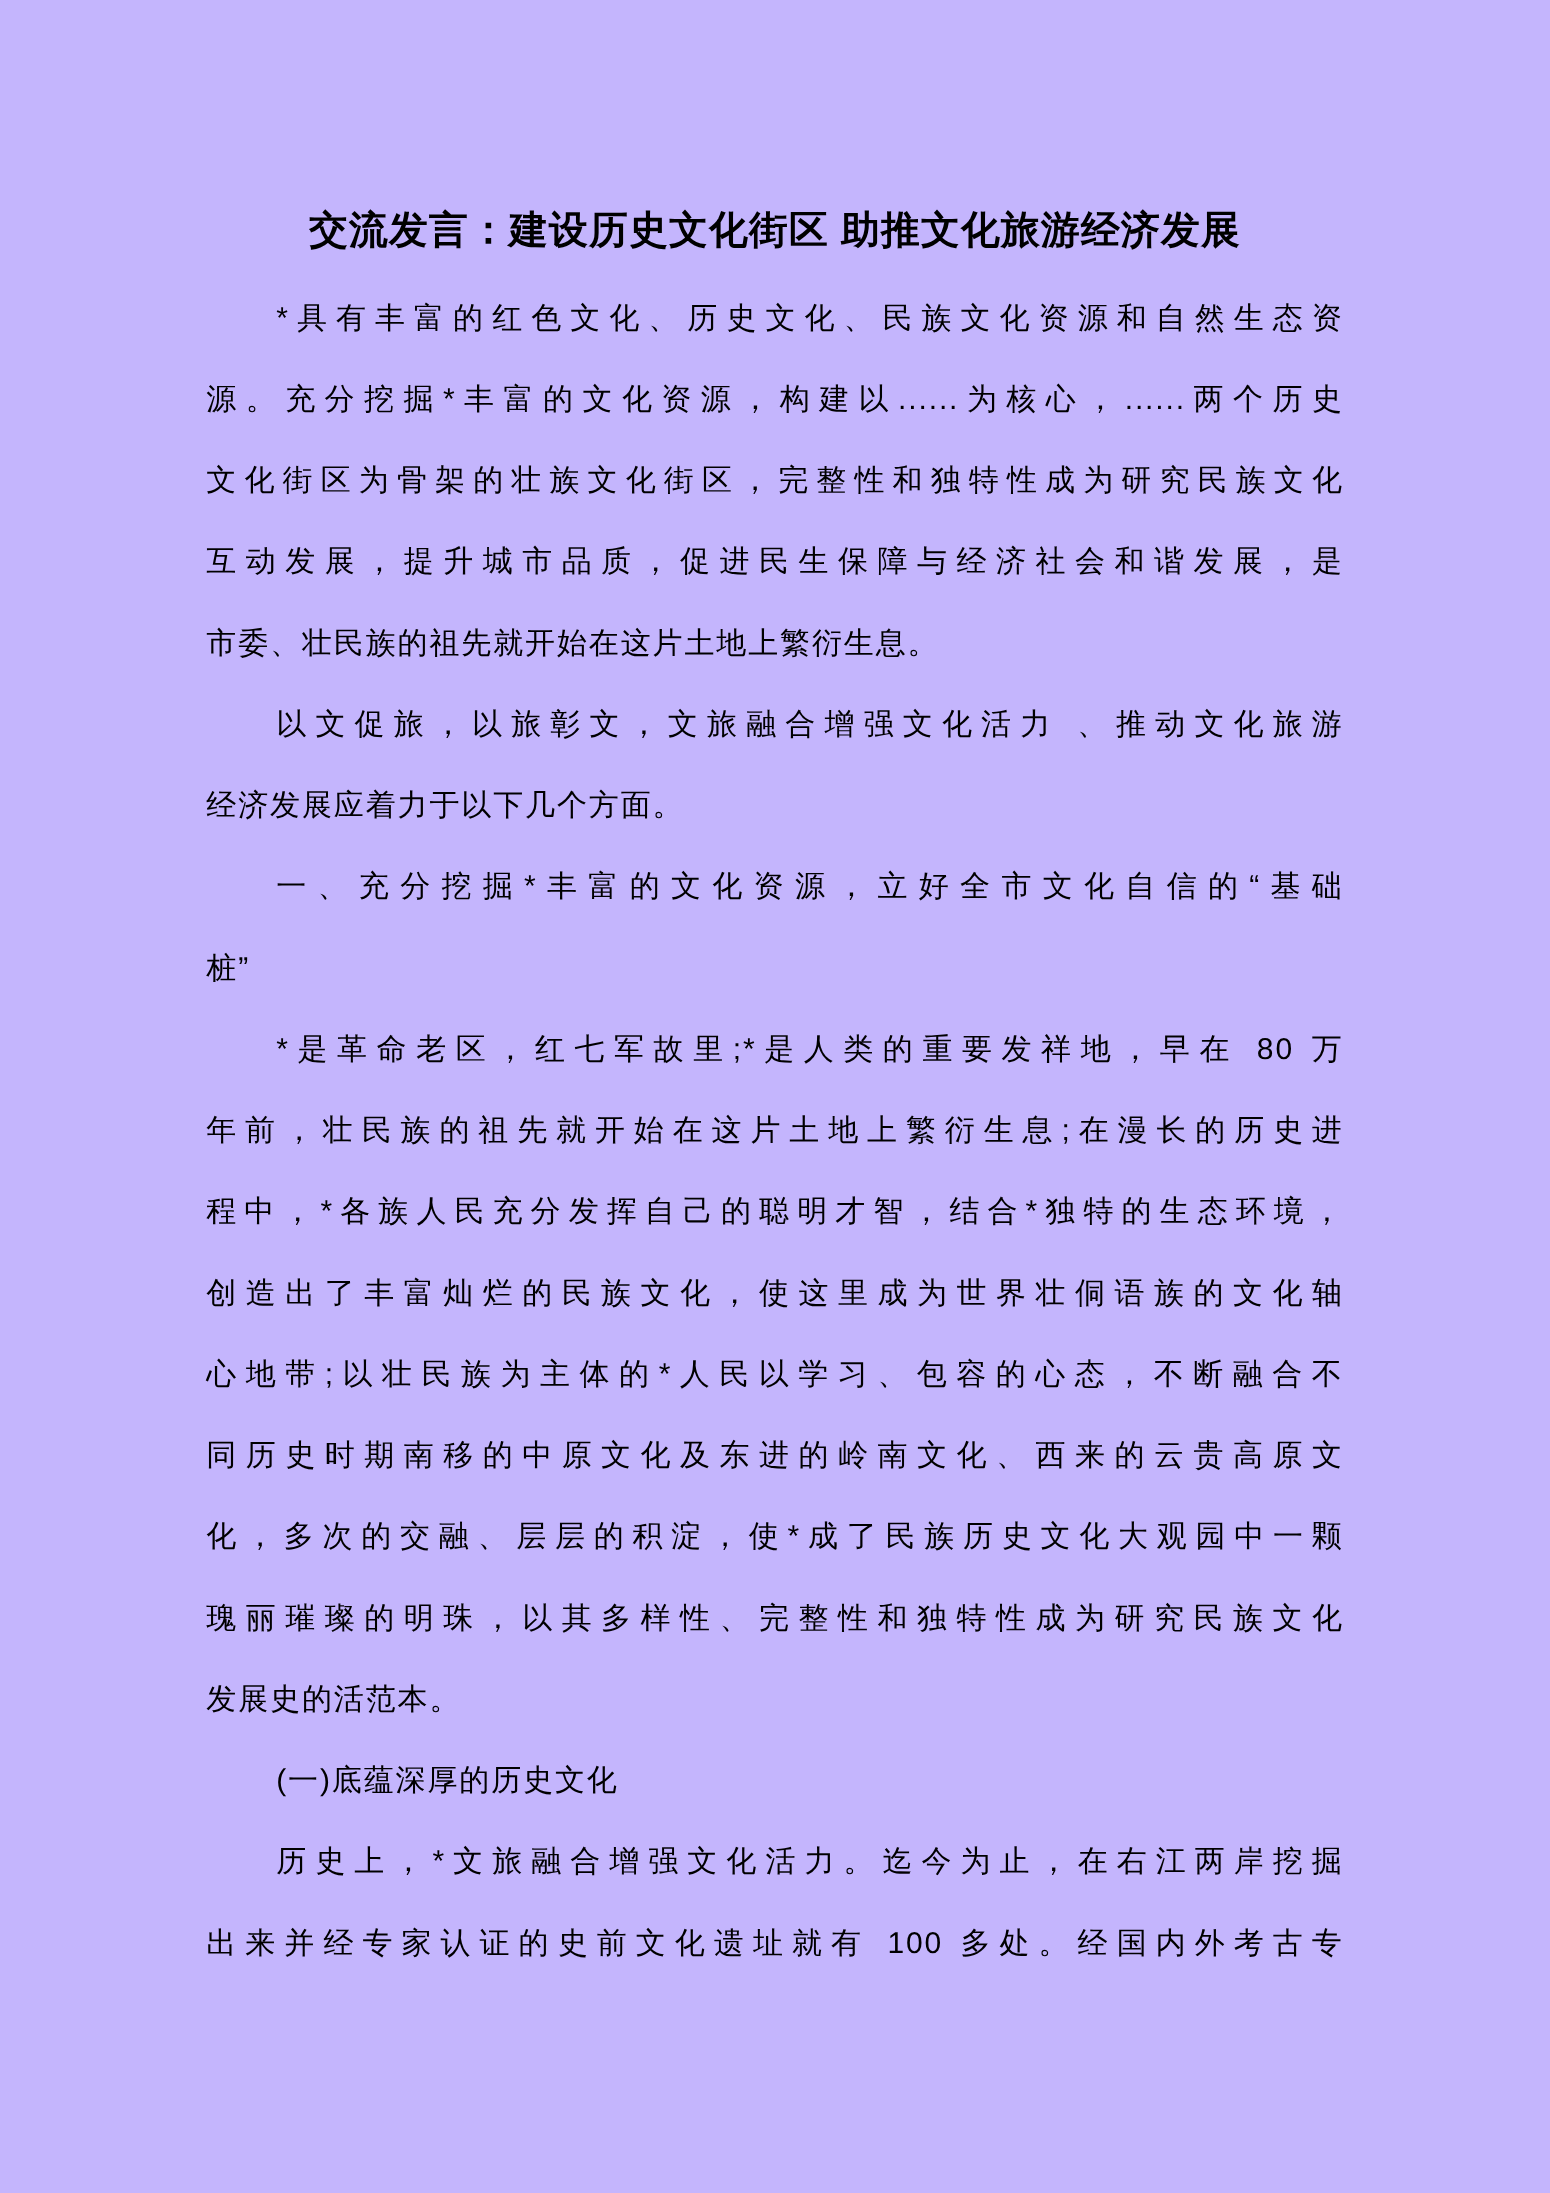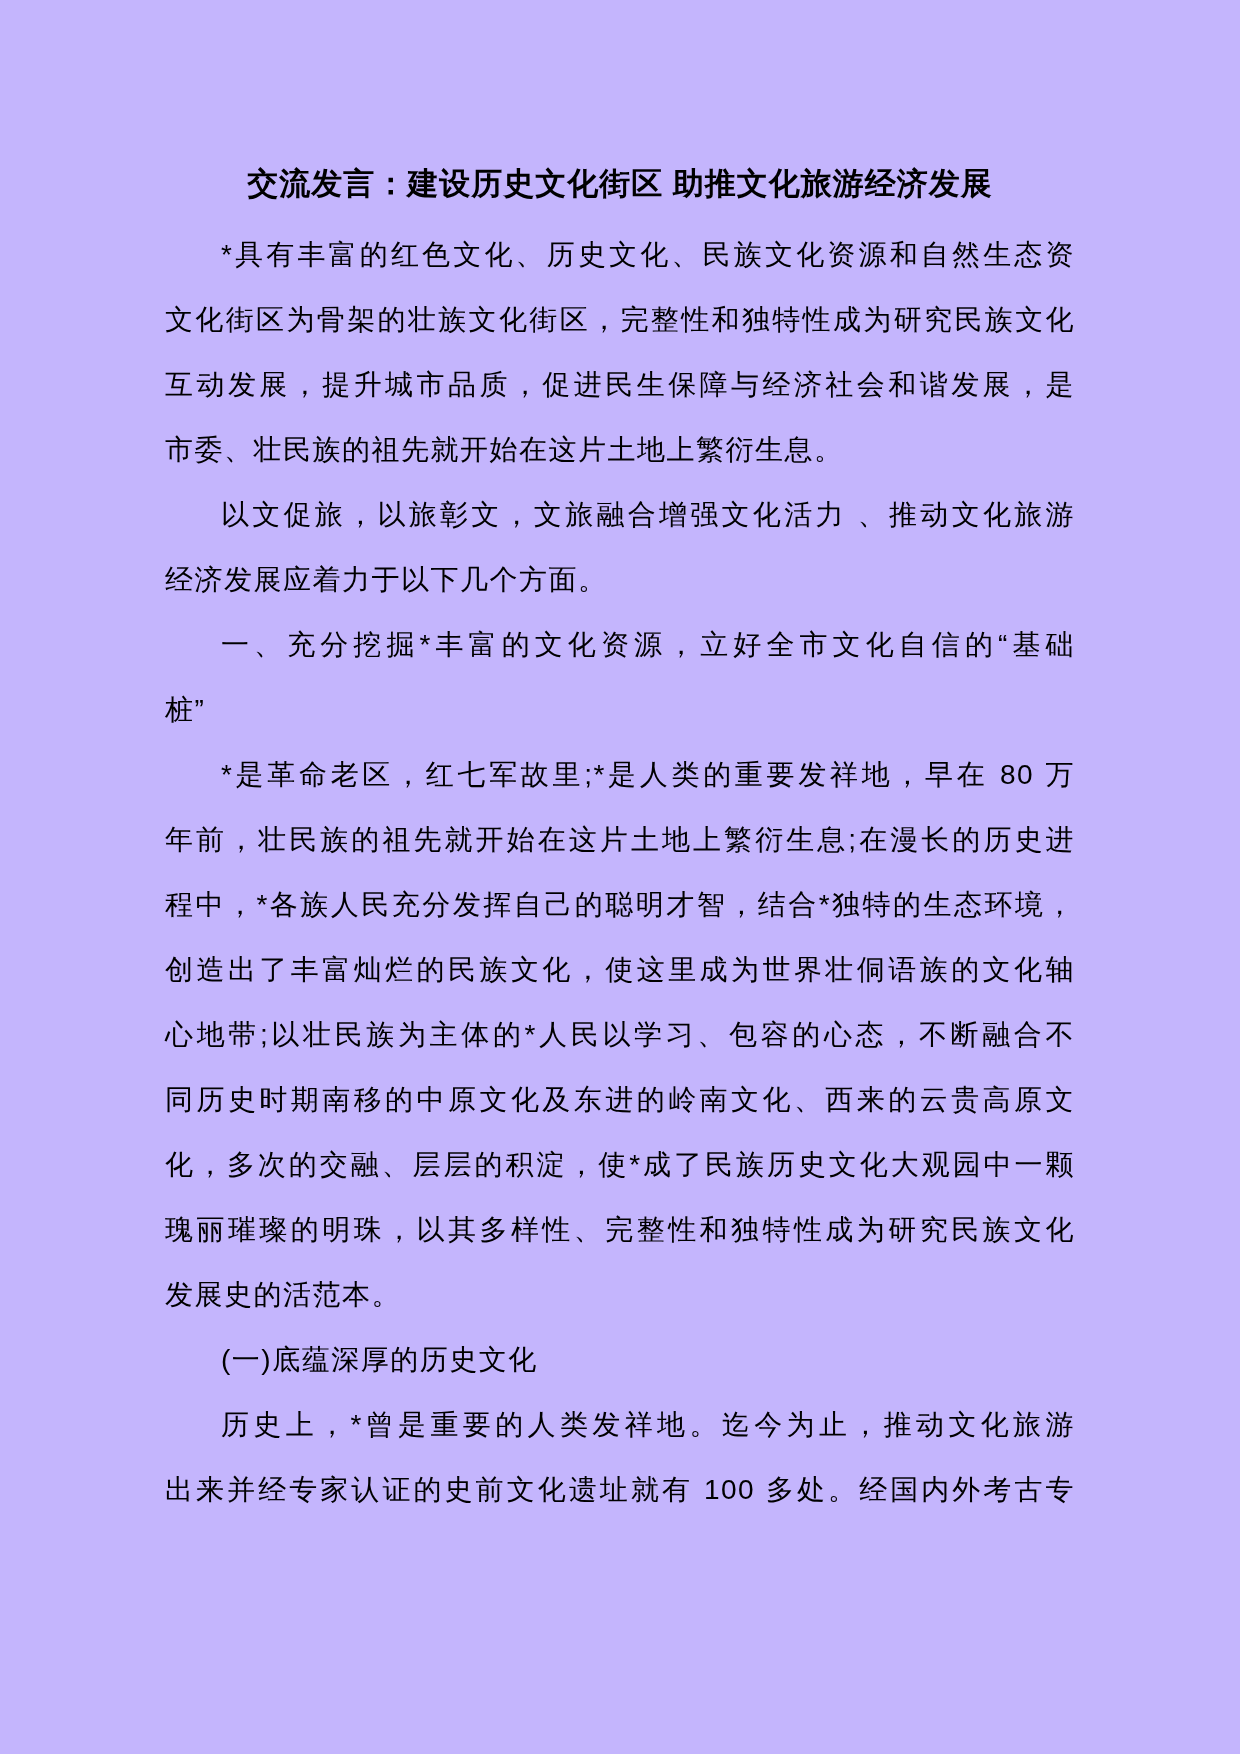--- a/index.html
+++ b/index.html
@@ -25,21 +25,21 @@
     text-align: center;
     line-height: 76px;
     letter-spacing: 1px;
     margin: 0;
     white-space: pre-wrap;
   }
   .paragraph {
     margin: 0;
   }
   .line {
-    font-size: 28px;
+    font-size: 24px;
     line-height: 65px;
     height: 65px;
     letter-spacing: 1.5px;
     white-space: pre-wrap;
   }
   .line.first {
     text-indent: 56px;
   }
   .line.fill {
     text-align: justify;
@@ -48,20 +48,21 @@
 </style>
 </head>
 <body>
 
 <div class="page">
   <div class="content">
     <h1 class="doc-title">交流发言：建设历史文化街区 助推文化旅游经济发展</h1>
     <div>
         <div class="paragraph">
           <div class="line first fill">*具有丰富的红色文化、历史文化、民族文化资源和自然生态资</div>
+          <div class="line fill">源。充分挖掘*丰富的文化资源，构建以......为核心，......两个历史</div>
           <div class="line fill">文化街区为骨架的壮族文化街区，完整性和独特性成为研究民族文化</div>
           <div class="line fill">互动发展，提升城市品质，促进民生保障与经济社会和谐发展，是</div>
           <div class="line">市委、壮民族的祖先就开始在这片土地上繁衍生息。</div>
         </div>
         <div class="paragraph">
           <div class="line first fill">以文促旅，以旅彰文，文旅融合增强文化活力 、推动文化旅游</div>
           <div class="line">经济发展应着力于以下几个方面。</div>
         </div>
         <div class="paragraph">
           <div class="line first fill">一、充分挖掘*丰富的文化资源，立好全市文化自信的“基础</div>
@@ -75,18 +76,18 @@
           <div class="line fill">心地带;以壮民族为主体的*人民以学习、包容的心态，不断融合不</div>
           <div class="line fill">同历史时期南移的中原文化及东进的岭南文化、西来的云贵高原文</div>
           <div class="line fill">化，多次的交融、层层的积淀，使*成了民族历史文化大观园中一颗</div>
           <div class="line fill">瑰丽璀璨的明珠，以其多样性、完整性和独特性成为研究民族文化</div>
           <div class="line">发展史的活范本。</div>
         </div>
         <div class="paragraph">
           <div class="line first">(一)底蕴深厚的历史文化</div>
         </div>
         <div class="paragraph">
-          <div class="line first fill">历史上，*曾是重要的人类发祥地。迄今为止，推动文化旅游</div>
+          <div class="line first fill">历史上，*文旅融合增强文化活力。迄今为止，在右江两岸挖掘</div>
           <div class="line fill">出来并经专家认证的史前文化遗址就有 100 多处。经国内外考古专</div>
         </div>
       </div>
   </div>
 </div>
 
 </body></html>

